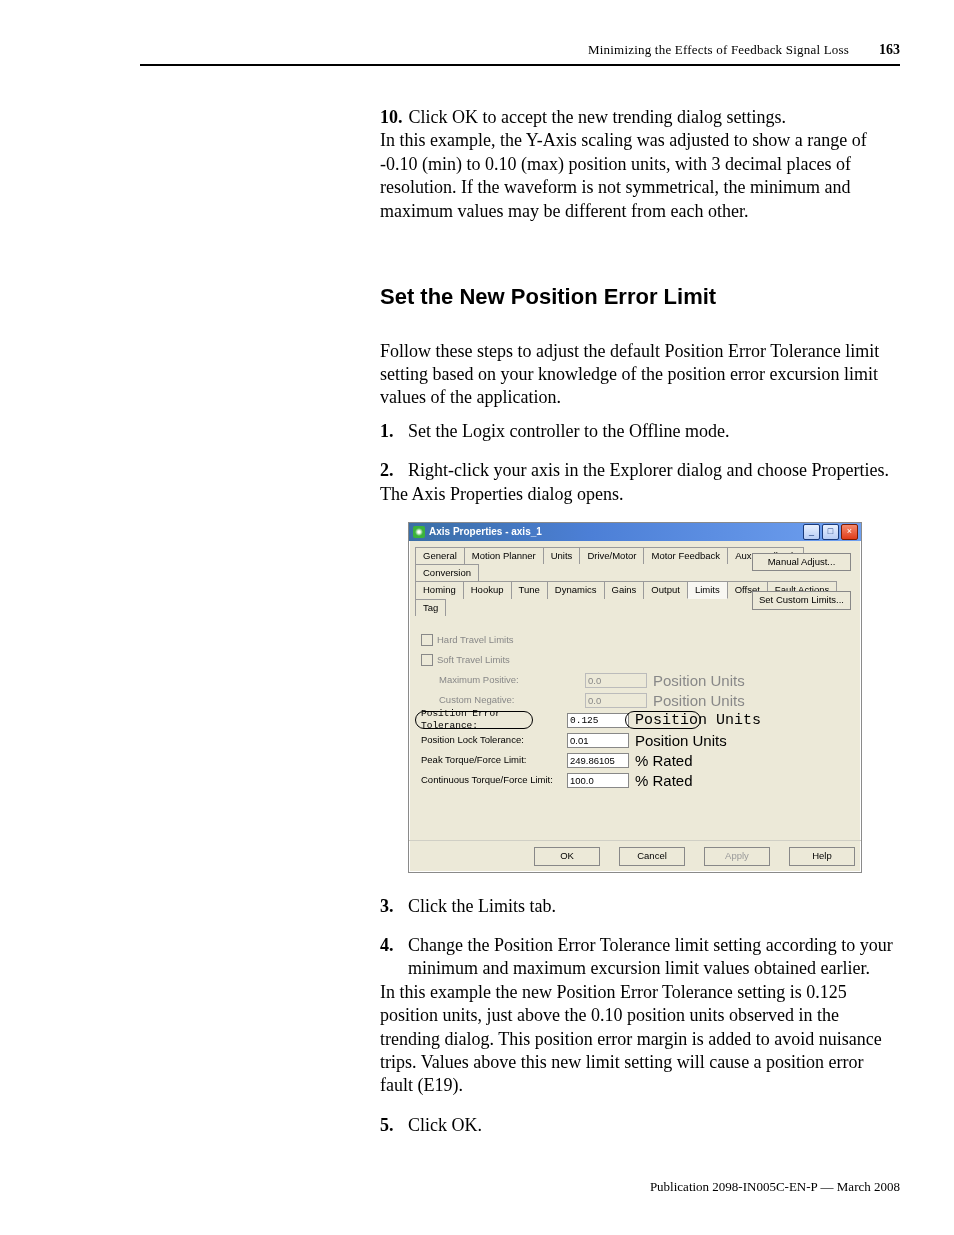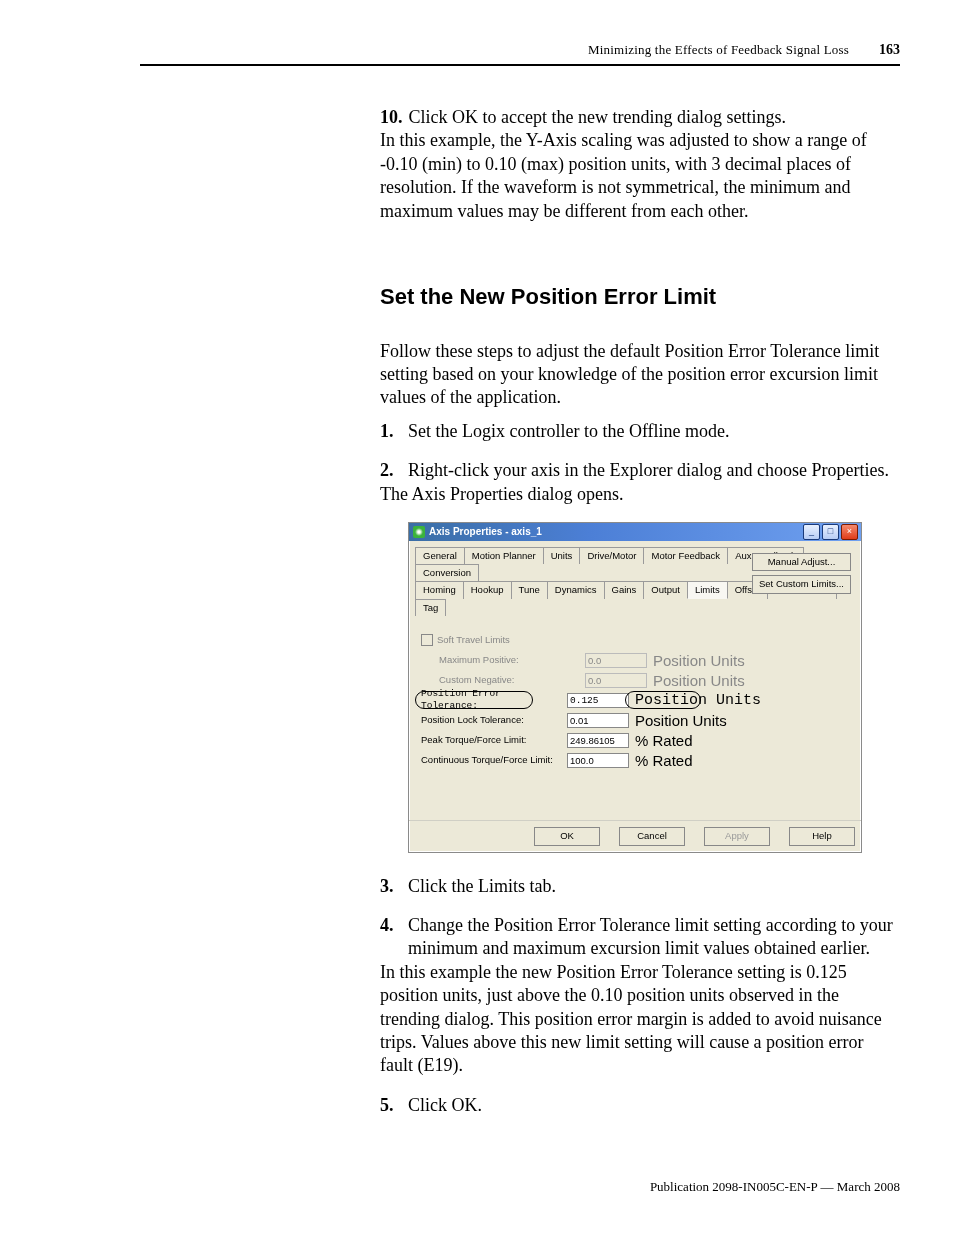--- a/index.html
+++ b/index.html
@@ -118,21 +118,21 @@
   .form-row .unit { font-size:15px; }
   .form-row .unit.dis { color:#888; }
   .chk { width:10px; height:10px; border:1px solid #888; background:#ece9d8; margin-right:4px; display:inline-block;}
   .chk-row { display:flex; align-items:center; height:20px; font-size:9.5px; color:#888; }
   .callout {
     position:absolute;
     border:1px solid #000;
     border-radius:10px;
     pointer-events:none;
   }
-  .dlg .right-btns { position:absolute; right:10px; top:30px; display:flex; flex-direction:column; gap:4px; }
+  .dlg .right-btns { position:absolute; right:10px; top:30px; display:flex; flex-direction:column; gap:20px; }
   .dlg-btn {
     background:#ece9d8;
     border:1px solid #888;
     padding:2px 6px;
     font-size:9.5px;
     min-width:80px;
     text-align:center;
   }
   .bottom-btns {
     display:flex;
@@ -213,20 +213,24 @@
         </div>
 
         <div class="right-btns">
           <span class="dlg-btn">Manual Adjust...</span>
           <span class="dlg-btn">Set Custom Limits...</span>
         </div>
 
         <div class="form-area">
           <div class="chk-row">
             <span class="chk"></span>
+            <span>Hard Travel Limits</span>
+          </div>
+          <div class="chk-row">
+            <span class="chk"></span>
             <span>Soft Travel Limits</span>
           </div>
 
           <div class="form-row indent-sub">
             <span class="lbl" style="color:#888;">Maximum Positive:</span>
             <span class="inp dis">0.0</span>
             <span class="unit dis">Position Units</span>
           </div>
           <div class="form-row indent-sub">
             <span class="lbl" style="color:#888;">Custom Negative:</span>

